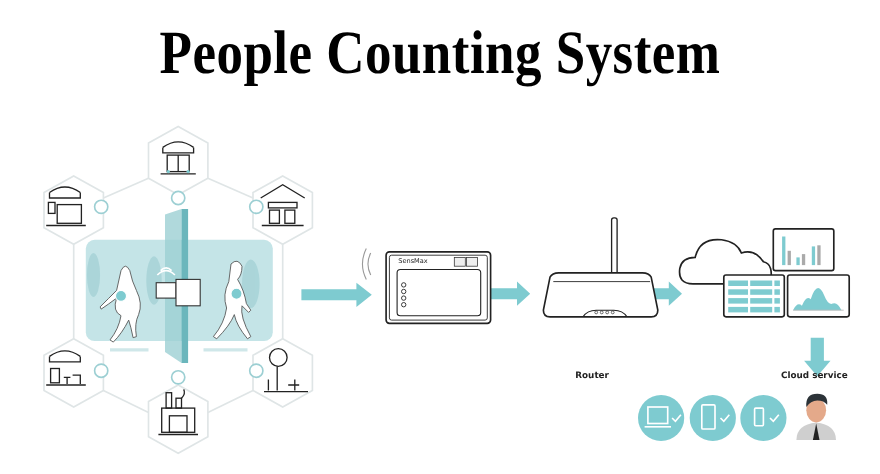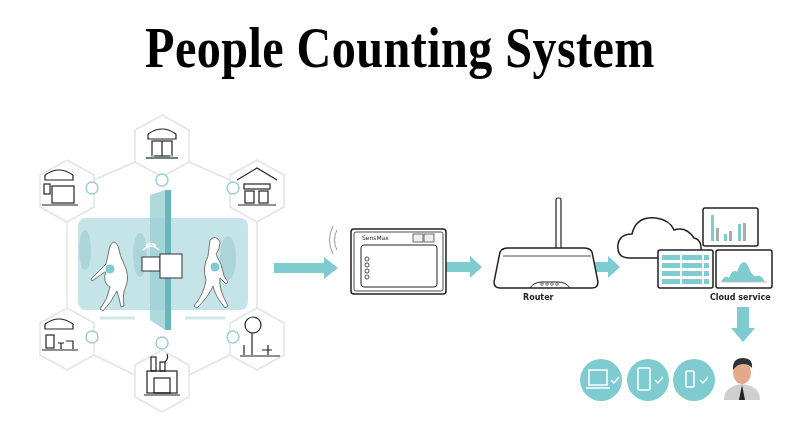--- a/index.html
+++ b/index.html
@@ -1,19 +1,19 @@
 <!DOCTYPE html>
 <html><head>
 <meta charset="utf-8">
 <style>
   html,body{margin:0;padding:0;background:#fff;}
   body{width:800px;height:431px;position:relative;overflow:hidden;font-family:"Liberation Sans",sans-serif;}
   .title{position:absolute;left:0;top:8px;width:800px;text-align:center;font-family:"Liberation Serif",serif;font-weight:bold;font-size:56px;line-height:80px;color:#000;letter-spacing:0.5px;transform:scaleX(0.86);transform-origin:center;}
   svg{position:absolute;left:0;top:0;}
-  .lbl{position:absolute;font-family:"DejaVu Sans",sans-serif;font-weight:bold;font-size:8px;color:#222;}
+  .lbl{position:absolute;font-family:"DejaVu Sans",sans-serif;font-weight:bold;font-size:8px;color:#222;margin-top:44px;}
   .sens{position:absolute;font-family:"DejaVu Sans",sans-serif;font-size:6px;color:#222;}
 </style>
 </head>
 <body>
 
 <div class="title">People Counting System</div>
 
 <svg width="800" height="431" viewBox="0 0 800 431">
 
   <g fill="none" stroke="#dfe5e6" stroke-width="1.5">

